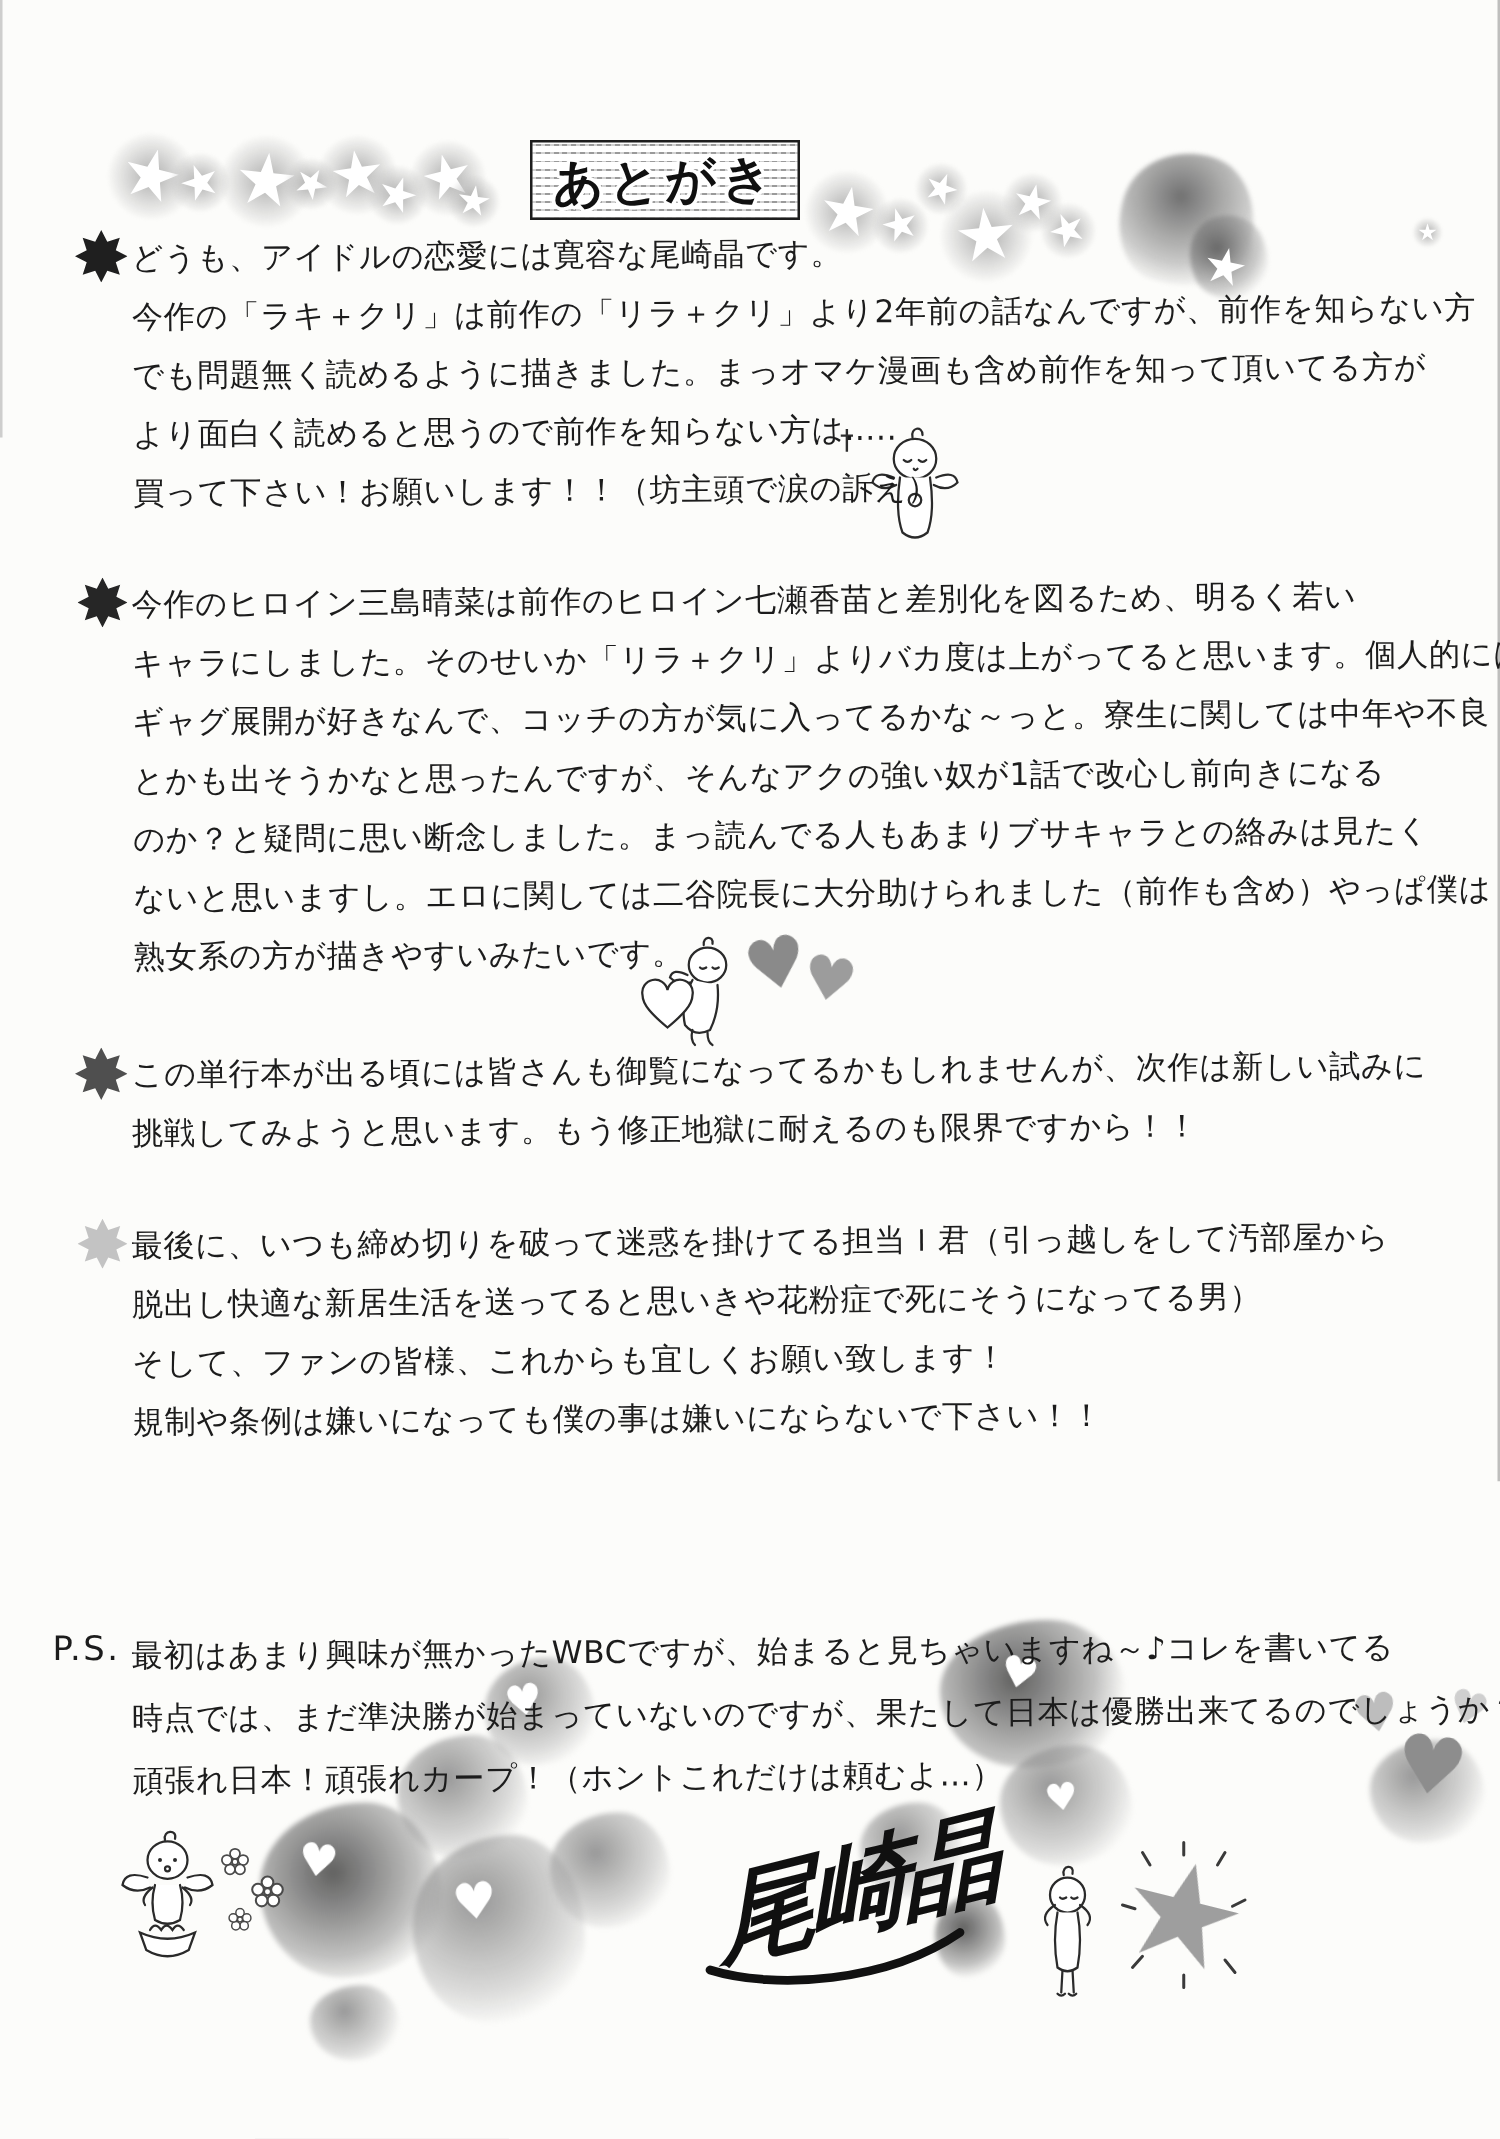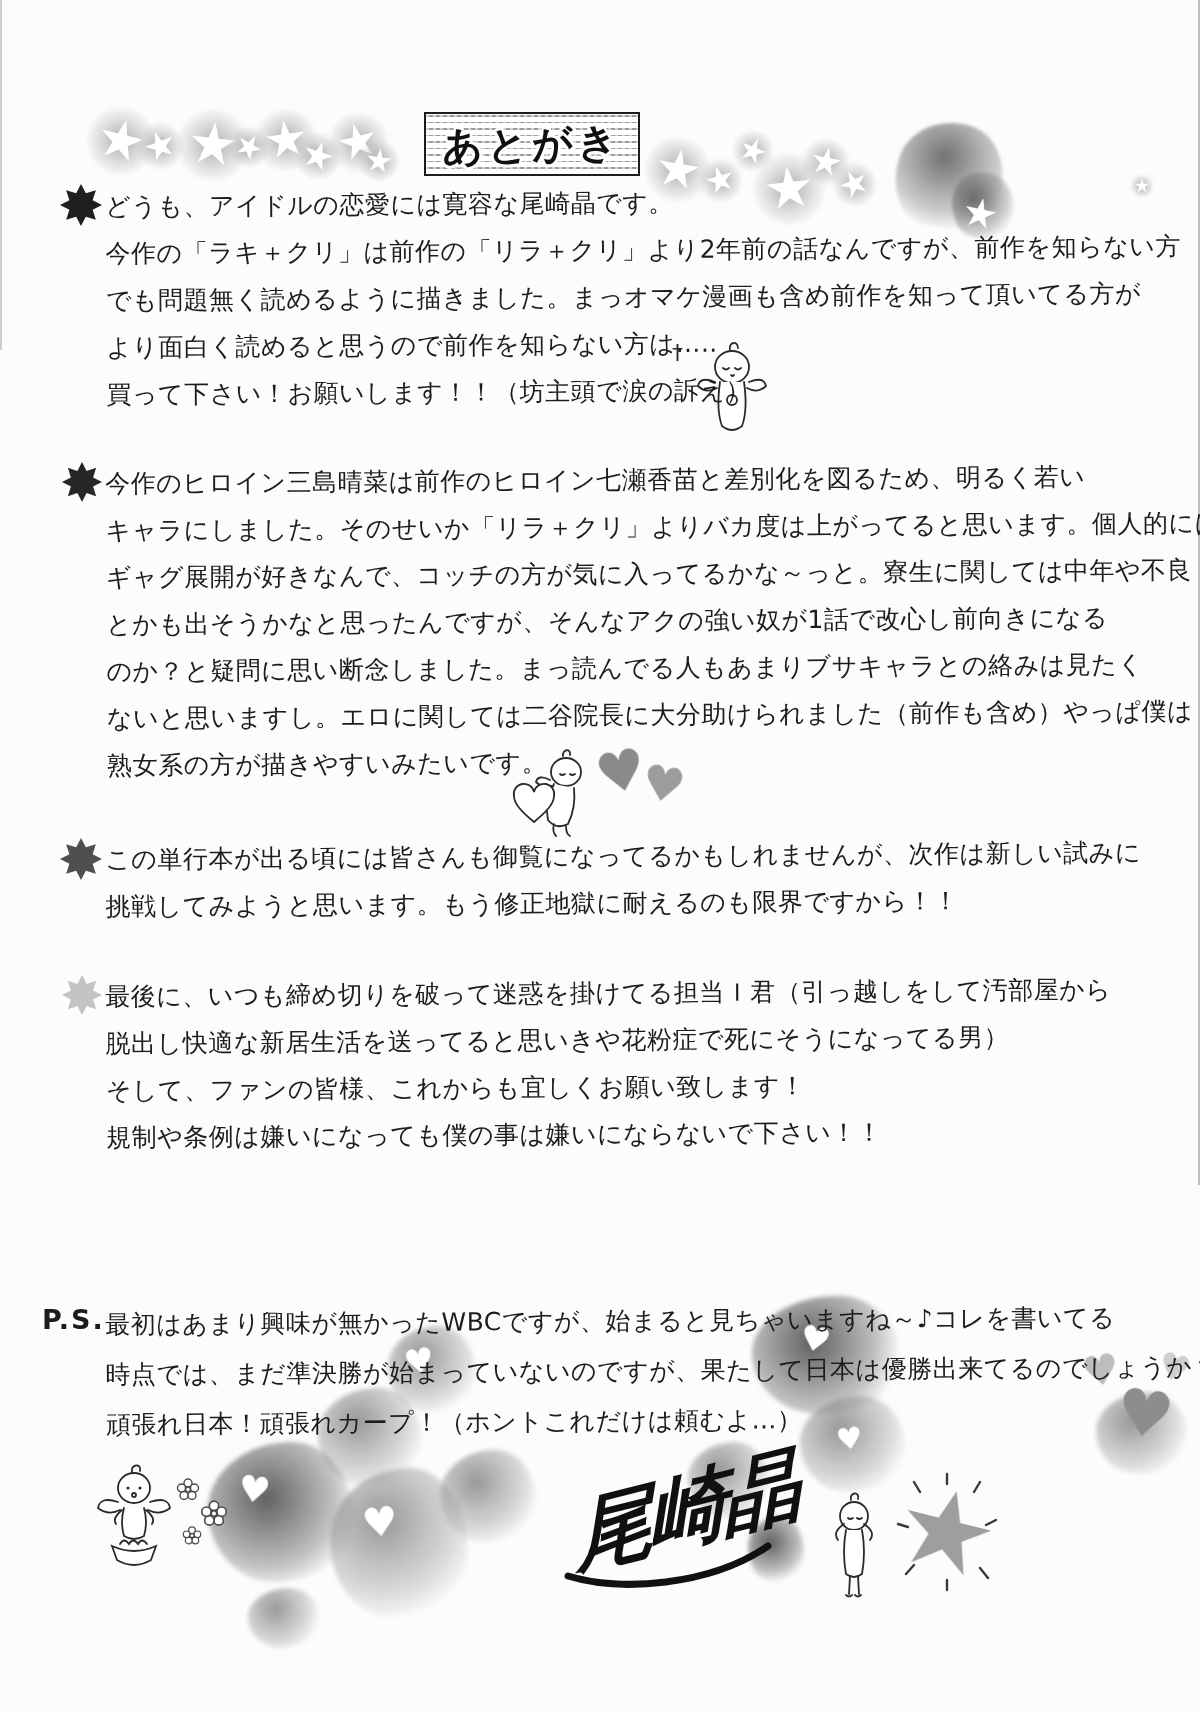--- a/index.html
+++ b/index.html
@@ -46,21 +46,21 @@
   }
   .blot{
     position:absolute;z-index:1;filter:blur(1.5px);
     background:radial-gradient(circle at 40% 35%, rgba(90,90,90,.85), rgba(150,150,150,.5) 55%, rgba(220,220,220,0) 78%);
   }
 
   
   .bullet{position:absolute;z-index:5;clip-path:polygon(100% 50%,77.7% 61.5%,85.4% 85.4%,61.5% 77.7%,50% 100%,38.5% 77.7%,14.6% 85.4%,22.3% 61.5%,0% 50%,22.3% 38.5%,14.6% 14.6%,38.5% 22.3%,50% 0%,61.5% 22.3%,85.4% 14.6%,77.7% 38.5%);}
   .para{position:absolute;left:105px;z-index:5;transform:rotate(-0.4deg);transform-origin:left top;}
   .line{white-space:nowrap;font-size:25px;letter-spacing:.5px;line-height:47px;height:47px;}
-  .ps-label{position:absolute;left:42px;z-index:5;font-size:27px;letter-spacing:2px;font-weight:bold;}
+  .ps-label{position:absolute;left:42px;z-index:5;font-size:27px;letter-spacing:2px;font-weight:normal;}
   .ps .line{line-height:50px;height:50px;}
 
   
   .blob{
     position:absolute;z-index:1;filter:blur(2px);
     background:radial-gradient(circle at 38% 35%, rgba(120,120,120,.75), rgba(175,175,175,.4) 58%, rgba(230,230,230,0) 78%);
     border-radius:58% 42% 55% 45% / 48% 56% 44% 52%;
   }
   .blob.dark{background:radial-gradient(circle at 40% 40%, rgba(70,70,70,.85), rgba(130,130,130,.5) 55%, rgba(220,220,220,0) 78%);}
   .g-heart{position:absolute;z-index:2;line-height:1;filter:blur(.4px);}

